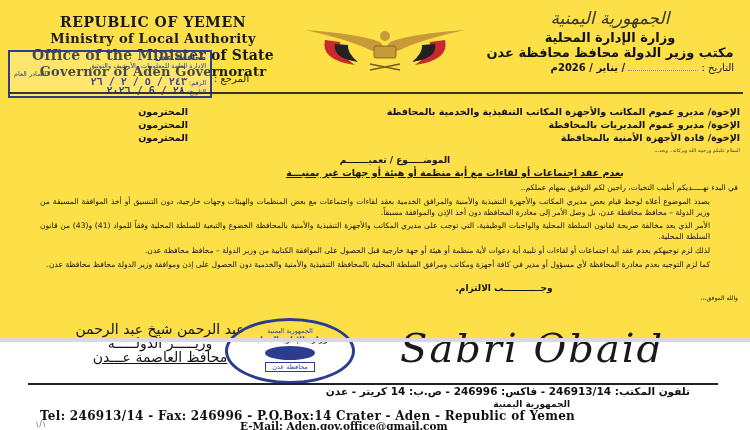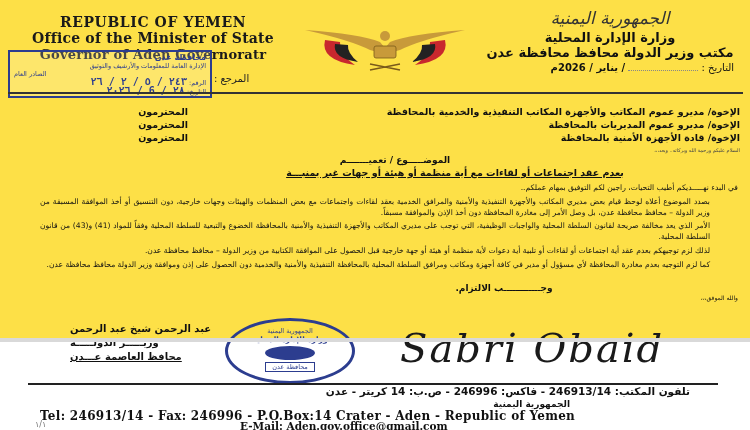--- a/index.html
+++ b/index.html
@@ -25,37 +25,38 @@
   .greeting { font-size:5px; font-weight:normal; color:#444; }
   .honor { position:absolute; left:128px; top:105px; direction:rtl; text-align:right; font-size:9.5px; font-weight:bold; line-height:13px; width:60px; }
   .subject { position:absolute; left:170px; right:10px; top:155px; direction:rtl; text-align:center; font-size:9px; font-weight:bold; }
   .subject .s1 { padding-right:120px; }
   .subject .s2 { text-decoration:underline; font-size:9.5px; margin-top:2px; }
   .body { position:absolute; left:40px; right:12px; top:183px; direction:rtl; text-align:justify; font-size:7.6px; line-height:10.8px; }
   .body p { margin:0 0 3px 0; }
   .body .indent { padding-right:28px; }
   .closing { font-weight:bold; font-size:9px; text-align:center; padding-left:230px; margin-top:12px; }
   .bless { font-size:6px; }
-  .sig-ar { position:absolute; left:70px; top:322px; width:180px; direction:rtl; text-align:left; font-weight:bold; font-size:10px; line-height:14px; }
+  .sig-ar { position:absolute; left:70px; top:322px; width:180px; direction:rtl; text-align:center; font-weight:normal; font-size:14px; line-height:14px; }
   .seal { position:absolute; left:225px; top:318px; width:130px; height:66px; border:3px solid #2c3d8f; border-radius:50%; color:#2c3d8f; font-size:6.5px; text-align:center; direction:rtl; box-sizing:border-box; }
   .signature { position:absolute; left:400px; top:325px; font-family:"DejaVu Serif", serif; font-style:italic; font-size:40px; color:#1a1a1a; letter-spacing:2px; }
   .hr-foot { position:absolute; left:28px; top:383px; width:690px; height:1.5px; background:#222; }
   .foot-ar { position:absolute; right:60px; top:385px; direction:rtl; text-align:right; font-size:10.5px; font-weight:bold; line-height:13px; width:520px; }
   .foot-en { position:absolute; left:40px; top:409px; font-family:"DejaVu Serif", serif; font-weight:bold; font-size:12px; letter-spacing:0.3px; white-space:nowrap; }
   .foot-mail { position:absolute; left:240px; top:420px; font-family:"DejaVu Serif", serif; font-weight:bold; font-size:10.5px; white-space:nowrap; }
   .page-num { position:absolute; left:35px; top:420px; font-size:8px; color:#777; }
   .bottom-bar { position:absolute; left:0; bottom:0; width:750px; height:4px; background:#d9d9d9; }
 </style>
 </head>
 <body>
 
 <div class="doc">
 
   <div class="en-head">
     <div class="l1">REPUBLIC OF YEMEN</div>
+    <div class="l2">Ministry of Local Authority</div>
     <div class="l3">Office of the Minister of State</div>
     <div class="l4">Governor of Aden Governoratr</div>
   </div>
 
   <div class="stamp-box">
     <div style="font-size:8px;font-weight:bold;">محافظة عدن</div>
     <div>الإدارة العامة للمعلومات والأرشيف والتوثيق</div>
     <div style="text-align:left;">الصادر العام</div>
     <div>
       <span>الرقم:</span>

